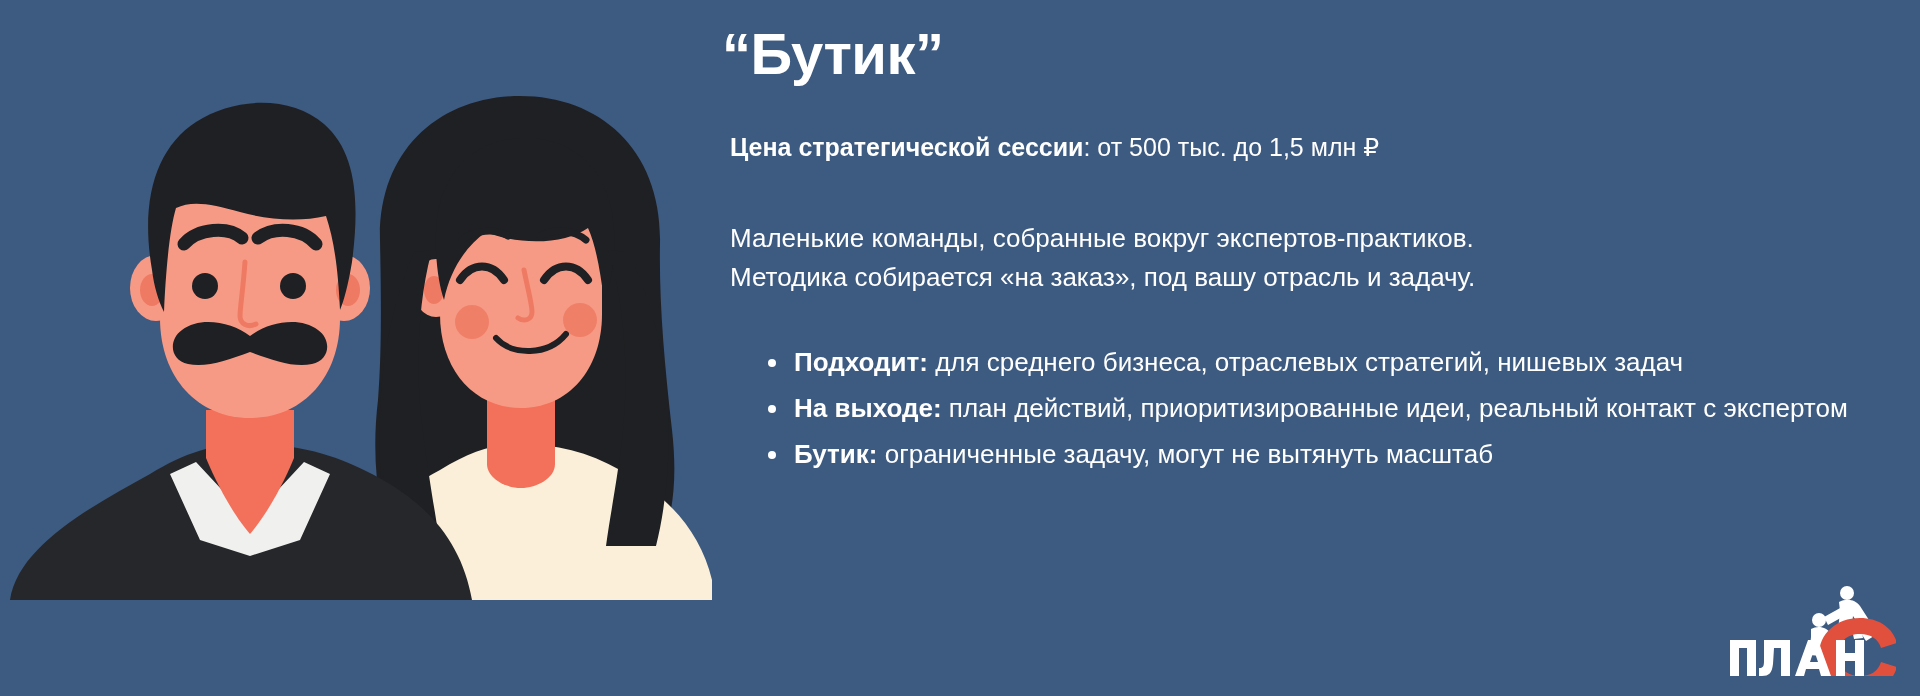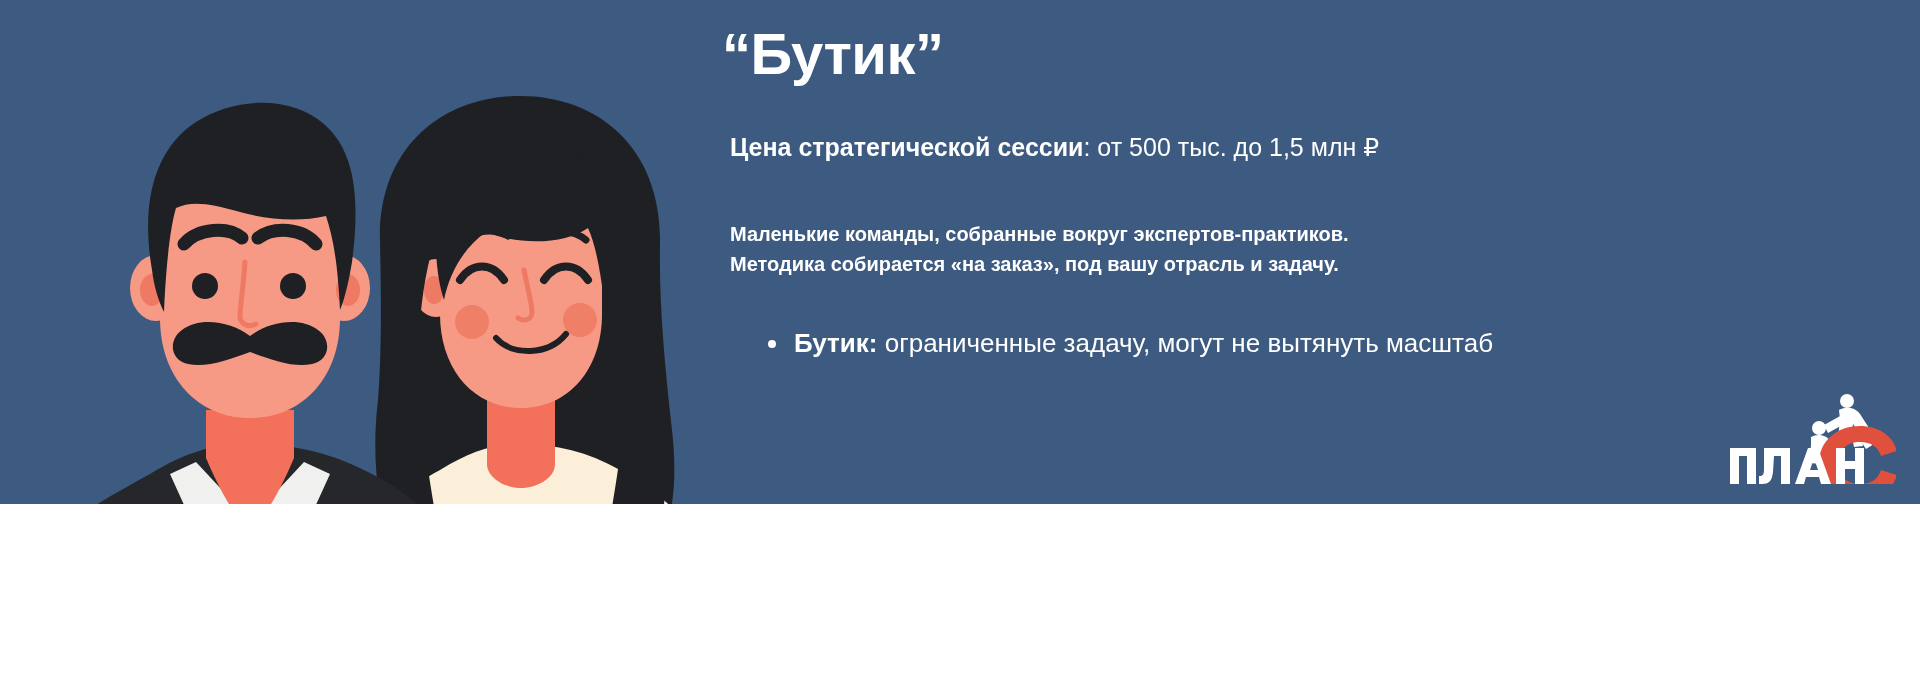--- a/index.html
+++ b/index.html
@@ -3,21 +3,21 @@
 <meta charset="utf-8">
 <style>
   html, body {
     margin: 0;
     padding: 0;
     background: #ffffff;
   }
   #slide {
     position: relative;
     width: 1920px;
-    height: 504px;
+    height: 696px;
     background: #3d5a80;
     overflow: hidden;
     font-family: "Liberation Sans", "DejaVu Sans", sans-serif;
     -webkit-font-smoothing: antialiased;
   }
 
   
   .illustration {
     position: absolute;
     left: 0;
@@ -52,25 +52,25 @@
     font-size: 25px;
     line-height: 1.35;
     margin: 16px 0 54px 0;
     padding-left: 8px;
     font-weight: 400;
   }
   .price-line .lead {
     font-weight: bold;
   }
   .lead-paragraph {
-    font-size: 20px;
+    font-size: 26px;
     line-height: 1.52;
     margin: 0 0 46px 0;
     padding-left: 8px;
-    font-weight: 700;
+    font-weight: 400;
   }
   .bullets {
     margin: 0;
     padding: 0 0 0 46px;
     list-style: none;
   }
   .bullets li {
     position: relative;
     font-size: 26px;
     line-height: 1.46;
@@ -201,20 +201,26 @@
       <span class="lead">Цена стратегической сессии</span><span>: от 500 тыс. до 1,5 млн ₽</span>
     </p>
 
     <p class="lead-paragraph">
       <span>Маленькие команды, собранные вокруг экспертов-практиков.</span><br>
       <span>Методика собирается «на заказ», под вашу отрасль и задачу.</span>
     </p>
 
     <ul class="bullets">
       <li>
+        <span class="lead">Подходит:</span><span> для среднего бизнеса, отраслевых стратегий, нишевых задач</span>
+      </li>
+      <li>
+        <span class="lead">На выходе:</span><span> план действий, приоритизированные идеи, реальный контакт с экспертом</span>
+      </li>
+      <li>
         <span class="lead">Бутик:</span><span> ограниченные задачу, могут не вытянуть масштаб</span>
       </li>
     </ul>
   </div>
 
   <div class="logo">
     <svg viewBox="0 0 170 92" xmlns="http://www.w3.org/2000/svg">
 
       <g fill="#ffffff">
 

